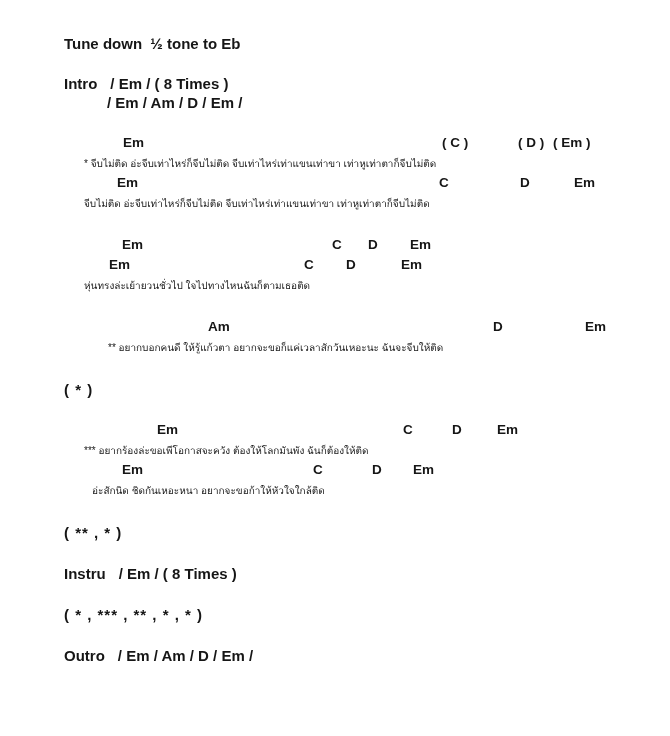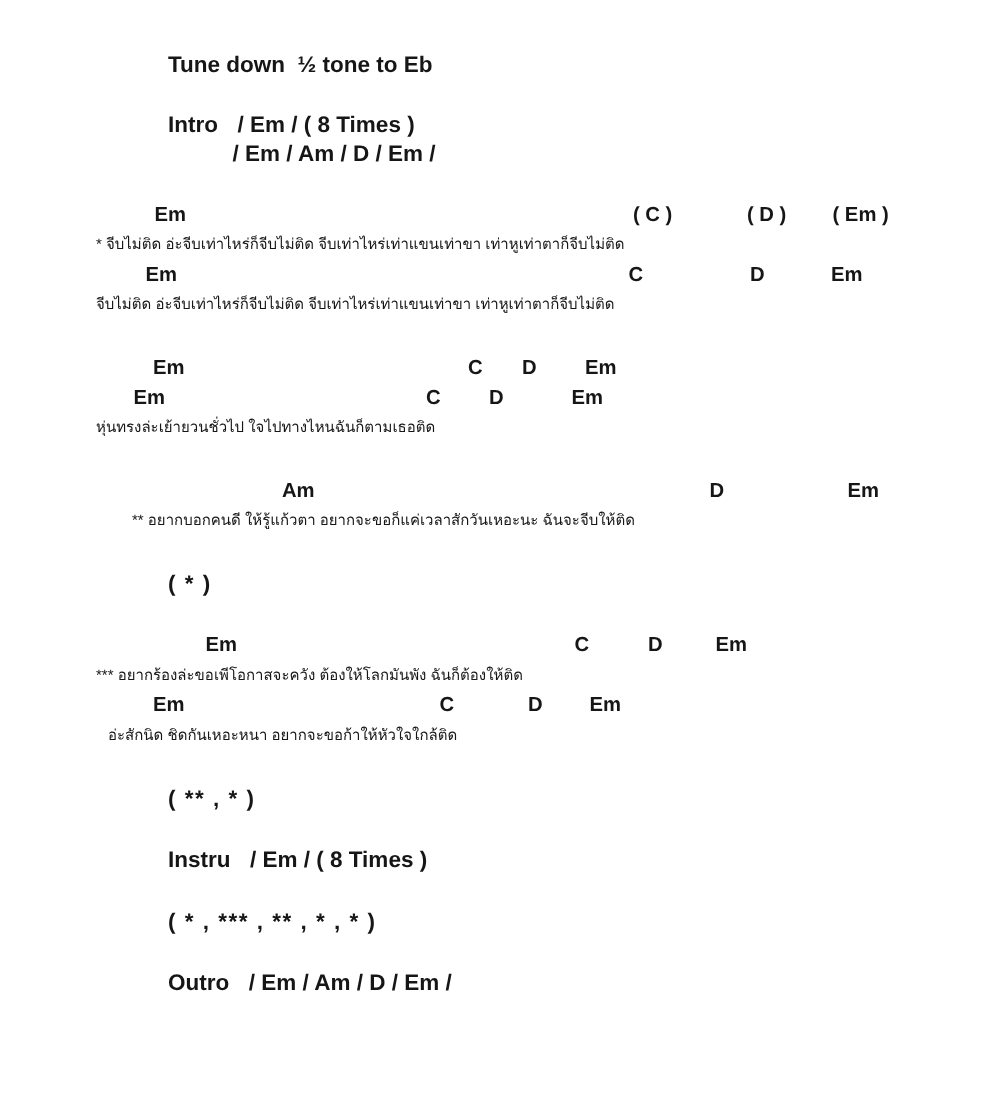--- a/index.html
+++ b/index.html
@@ -5,28 +5,28 @@
   html, body { margin: 0; padding: 0; background: #ffffff; }
   .sheet {
     box-sizing: border-box;
     width: 670px;
     min-height: 736px;
     padding: 34px 16px 30px 64px;
     background: #ffffff;
     color: #161616;
     font-family: "Liberation Sans", "DejaVu Sans", sans-serif;
   }
-  .line { font-size: 15px; line-height: 19px; white-space: pre; margin-left: 48px; }
+  .line { font-size: 15px; line-height: 19px; white-space: pre; }
   .bold { font-weight: 700; }
   .tuning { margin-bottom: 21px; }
   .section { margin-bottom: 22px; }
   .label { font-weight: 700; margin-right: 13px; }
   .indent-intro { padding-left: 43px; }
   .indent-instru { padding-left: 53px; }
-  .row { position: relative; height: 20px; }
+  .row { position: relative; height: 20px; margin-left: 20px; }
   .row.chords .chord {
     position: absolute;
     top: 1px;
     font-weight: 700;
     font-size: 13.5px;
     white-space: pre;
   }
   .row.lyric {
     font-size: 10px;
     line-height: 20px;
@@ -46,21 +46,21 @@
   <div class="section">
     <div class="line bold"><span class="label">Intro</span><span>/ Em / ( 8 Times )</span></div>
     <div class="line bold indent-intro"><span>/ Em / Am / D / Em /</span></div>
   </div>
 
   <div class="section">
     <div class="row chords">
       <span class="chord" style="left:39px">Em</span>
       <span class="chord" style="left:358px">( C )</span>
       <span class="chord" style="left:434px">( D )</span>
-      <span class="chord" style="left:491px">( Em )</span>
+      <span class="chord" style="left:469px">( Em )</span>
     </div>
     <div class="row lyric">* จีบไม่ติด อ่ะจีบเท่าไหร่ก็จีบไม่ติด จีบเท่าไหร่เท่าแขนเท่าขา เท่าหูเท่าตาก็จีบไม่ติด</div>
     <div class="row chords">
       <span class="chord" style="left:33px">Em</span>
       <span class="chord" style="left:355px">C</span>
       <span class="chord" style="left:436px">D</span>
       <span class="chord" style="left:490px">Em</span>
     </div>
     <div class="row lyric">จีบไม่ติด อ่ะจีบเท่าไหร่ก็จีบไม่ติด จีบเท่าไหร่เท่าแขนเท่าขา เท่าหูเท่าตาก็จีบไม่ติด</div>
   </div>

